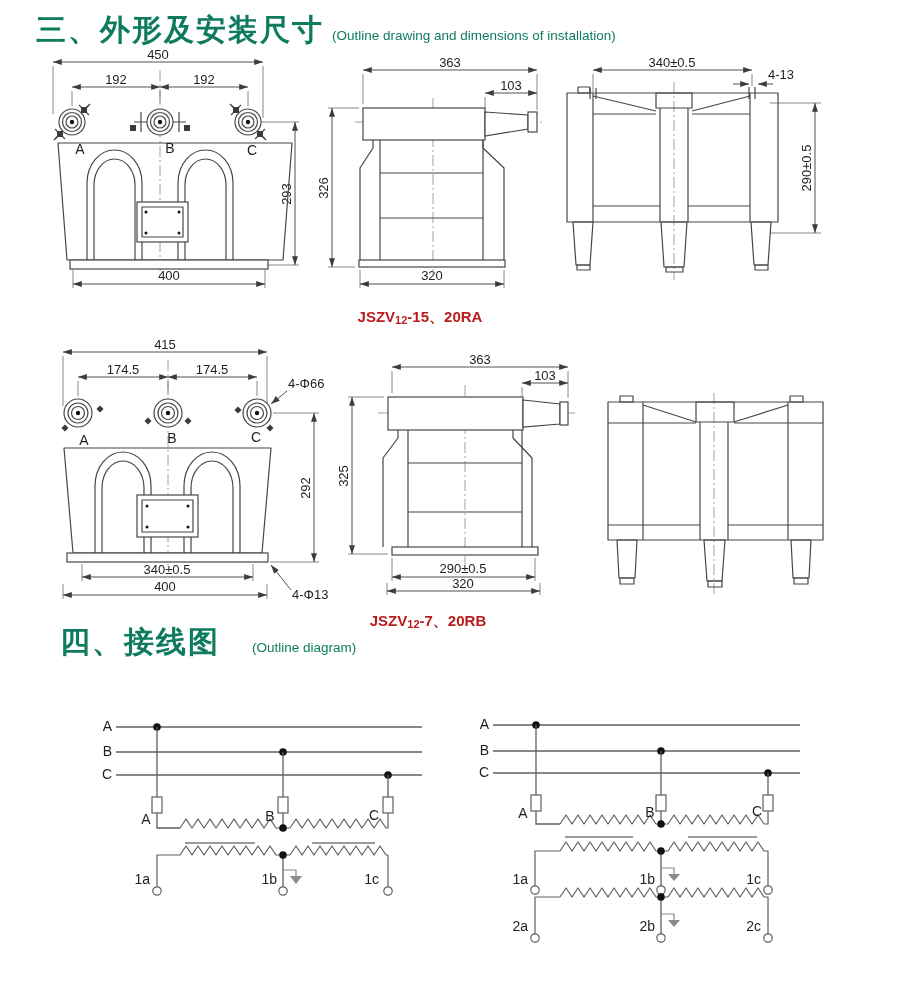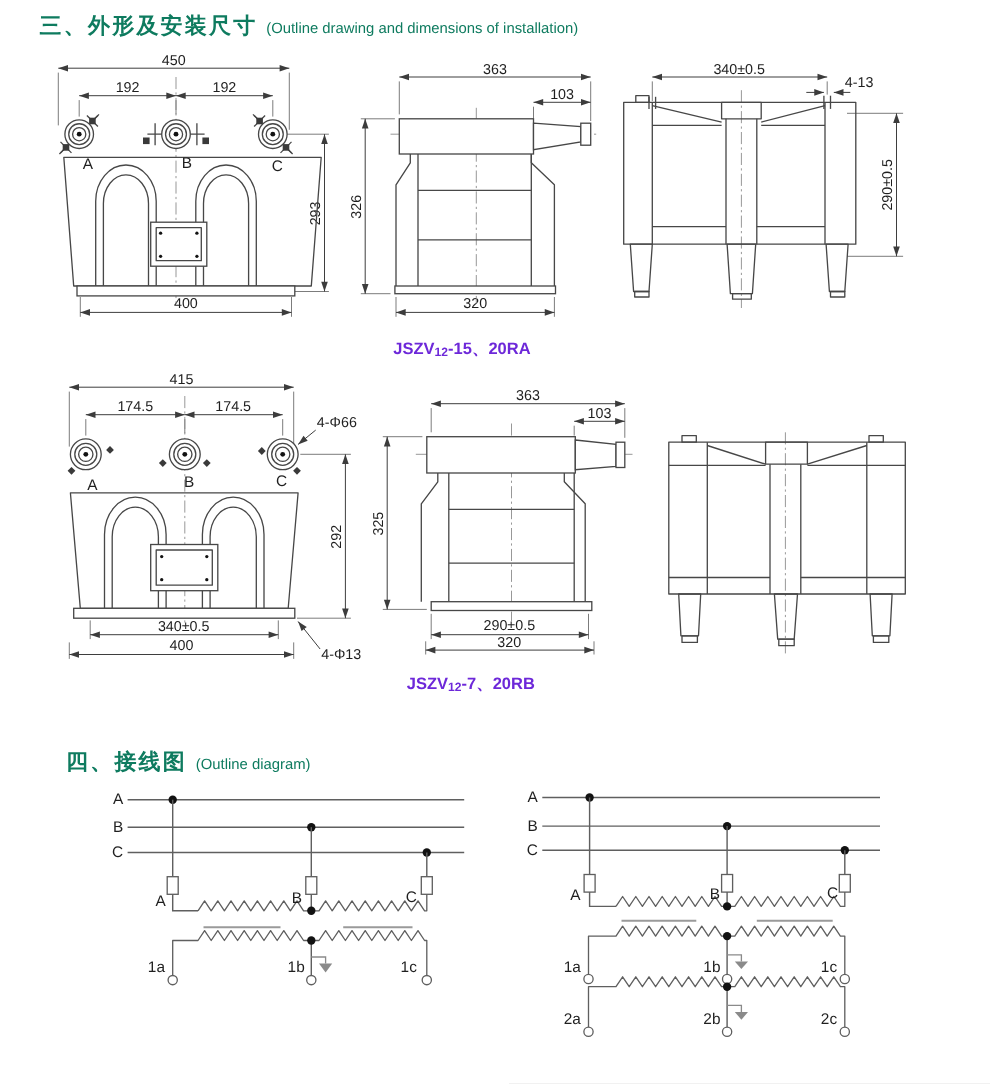--- a/index.html
+++ b/index.html
@@ -1,21 +1,21 @@
 <!DOCTYPE html>
 <html><head>
 <meta charset="utf-8">
 <style>
   html,body{margin:0;padding:0;background:#e8e8e8;}
   .page{position:relative;width:900px;height:985px;background:#ffffff;overflow:hidden;
         font-family:"Liberation Sans","DejaVu Sans",sans-serif;}
   .sec-title{position:absolute;display:flex;align-items:baseline;color:#0e7b5f;white-space:nowrap;}
-  .sec-title .cn{font-size:20px;font-weight:bold;letter-spacing:2px;}
+  .sec-title .cn{font-size:30px;font-weight:bold;letter-spacing:2px;}
   .sec-title .en{font-size:13.5px;margin-left:8px;font-weight:400;}
-  .model{position:absolute;font-size:15px;font-weight:bold;color:#6d28d9;text-align:center;width:200px;}
+  .model{position:absolute;font-size:15px;font-weight:bold;color:#b91c1c;text-align:center;width:200px;}
   .model sub{font-size:11px;vertical-align:-2px;}
   svg{position:absolute;overflow:visible;}
   .ol{fill:none;stroke:#474747;stroke-width:1.2;stroke-linejoin:round;}
   .olw{fill:#fff;stroke:#474747;stroke-width:1.2;}
   .dim{stroke:#3c3c3c;stroke-width:0.9;fill:none;}
   .ext{stroke:#6a6a6a;stroke-width:0.8;}
   .cl{stroke:#8a8a8a;stroke-width:0.8;stroke-dasharray:11 3 2 3;fill:none;}
   .dimt{font-size:13px;fill:#1f1f1f;}
   .lblt{font-size:14px;fill:#1f1f1f;}
   .pad{fill:#3a3a3a;}
@@ -347,21 +347,21 @@
         <rect class="ol" x="118" y="216" width="14" height="6"></rect>
       <path class="ol" d="M201,175 L221,175 L219,213 L203,213 Z"></path>
         <rect class="ol" x="204" y="213" width="14" height="6"></rect>
     </g>
   </svg>
 
   <div class="model" style="left:328px;top:612px;">
     <span>JSZV</span><sub>12</sub><span>-7、20RB</span>
   </div>
 
-  <div class="sec-title" style="left:60px;top:679px;">
+  <div class="sec-title" style="left:60px;top:622px;gap:24px;">
     <span class="cn">四、接线图</span>
     <span class="en">(Outline diagram)</span>
   </div>
 
   <svg style="left:0px;top:700px;" width="900" height="265" viewBox="0 0 900 265">
 
     <g>
       <line class="wire" x1="116" y1="27" x2="422" y2="27"></line>
       <line class="wire" x1="116" y1="52" x2="422" y2="52"></line>
       <line class="wire" x1="116" y1="75" x2="422" y2="75"></line>

